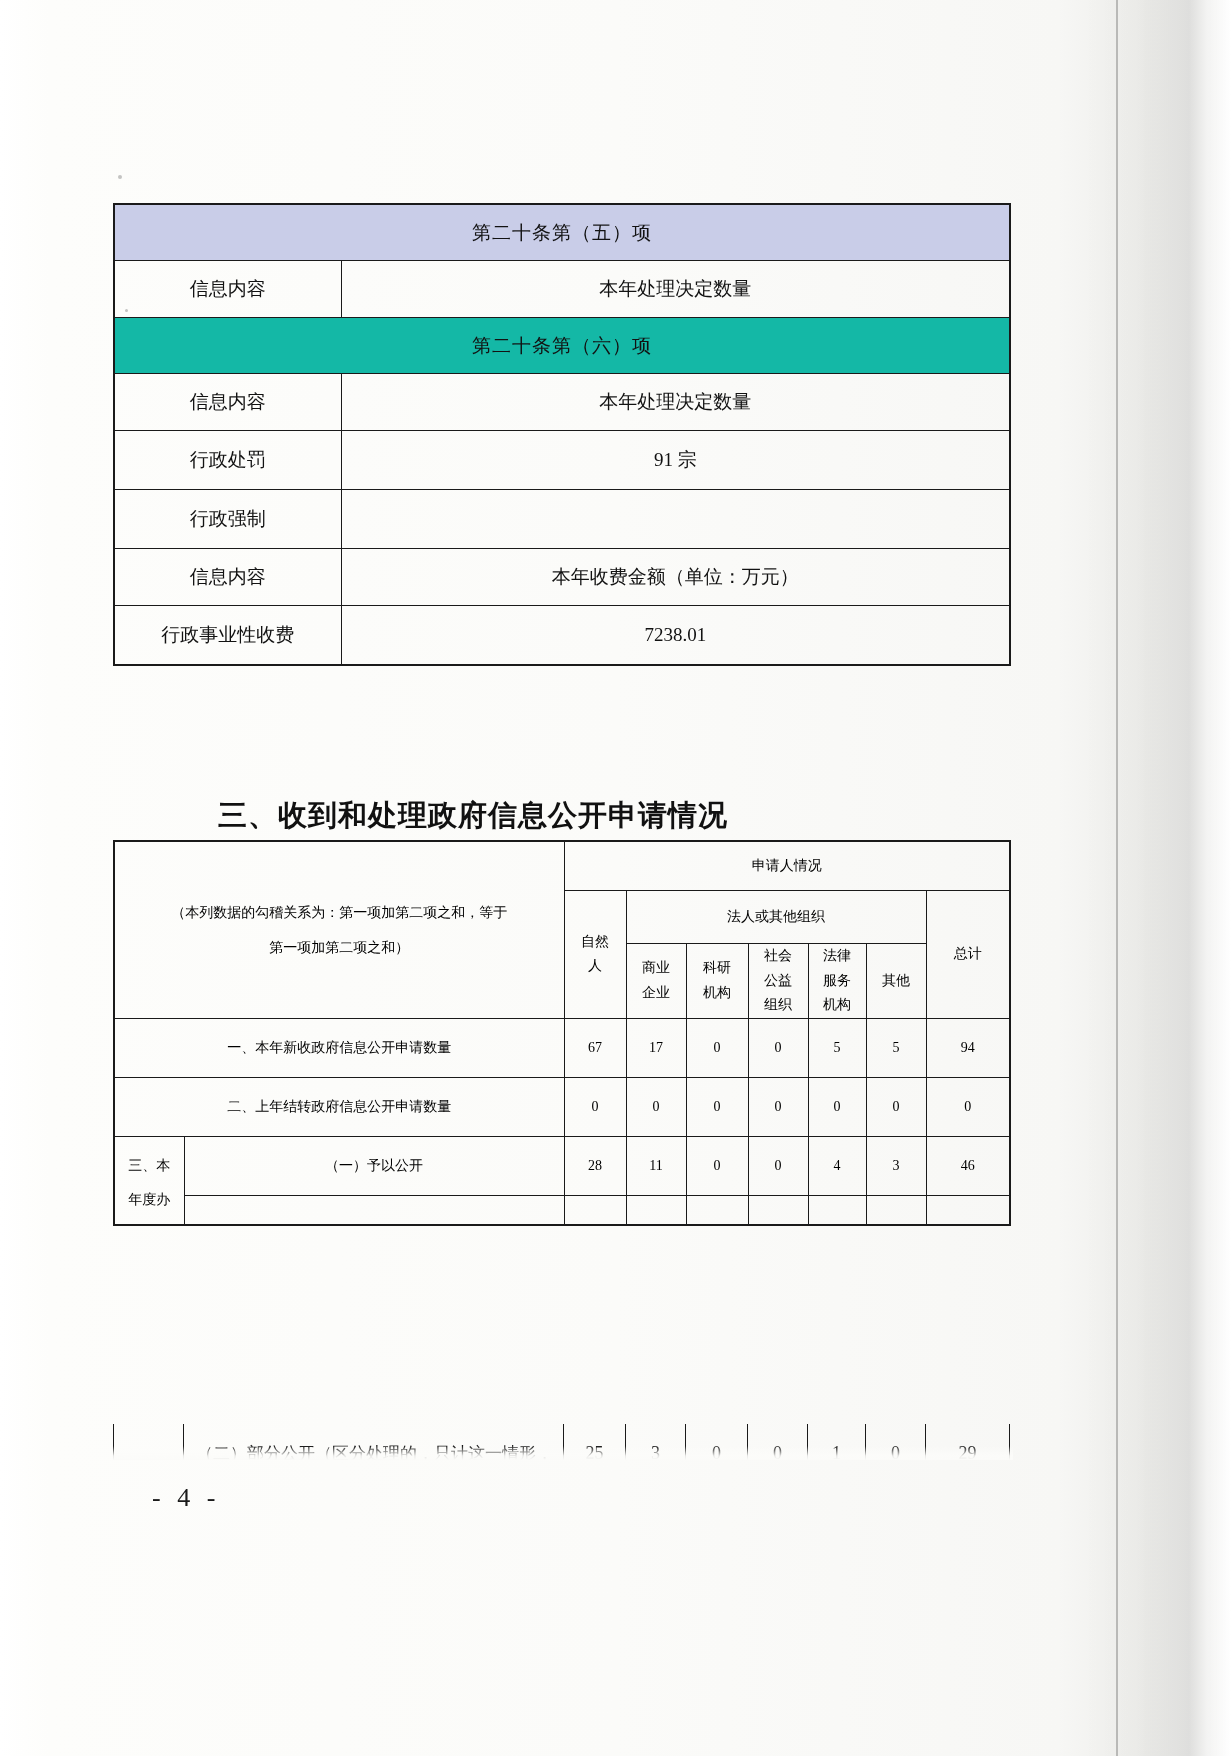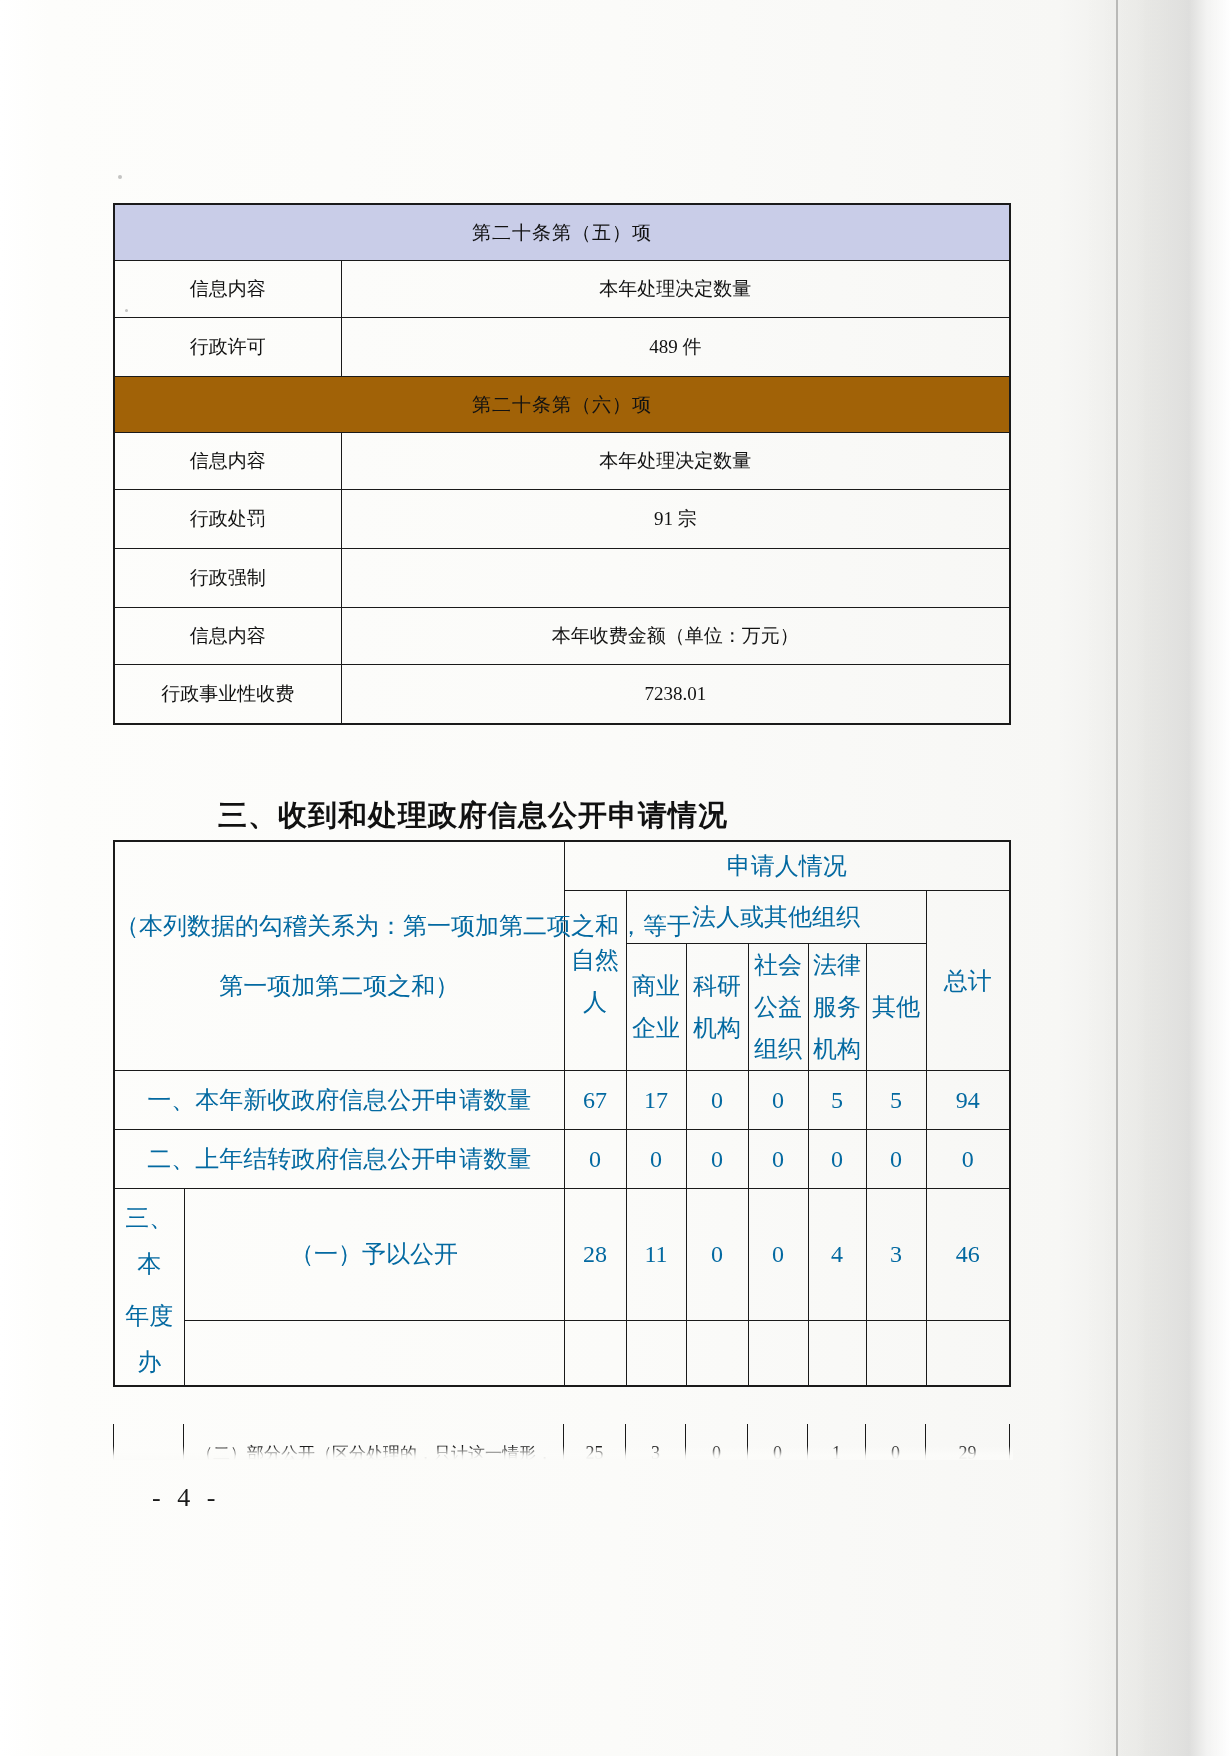--- a/index.html
+++ b/index.html
@@ -36,21 +36,21 @@
     border:2px solid #1a1a1a;
   }
   .tbl1 td{
     border:1.6px solid #1a1a1a;
     font-size:19px;
     text-align:center;
     color:#121212;
     padding:0;
   }
   .band-light{background:#c9cde8;}
-  .band-dark{background:#a16207;}
+  .band-dark{background:#14b8a6;}
   .band{height:55px; font-size:20px; letter-spacing:1px;}
   .r-label{height:56px;}
   .r-data{height:56px;}
   .lbl-left{text-align:left; padding-left:14px;}
 
   
   .sec-head{
     position:absolute; left:218px; top:796px;
     font-family:"DejaVu Sans","Liberation Sans",sans-serif;
     font-size:29px; font-weight:bold; color:#111;
@@ -58,24 +58,24 @@
     white-space:nowrap;
   }
 
   
   .tbl2{
     position:absolute; left:113px; top:840px; width:896px;
     border:2px solid #1a1a1a;
   }
   .tbl2 td{
     border:1.5px solid #1a1a1a;
-    font-size:24px;
+    font-size:14px;
     text-align:center;
     vertical-align:middle;
-    color:#0369a1;
+    color:#000000;
     padding:0;
   }
   .note-cell{
     text-align:left;
     font-size:16.5px;
     line-height:2.5;
     padding:0 8px 0 14px;
   }
   .note-cell div{white-space:nowrap;}
   .applicant-head{height:48px; font-size:19px;}
@@ -141,24 +141,20 @@
         <col style="width:227px">
         <col style="width:669px">
       </colgroup>
     <tbody>
       <tr>
         <td class="band band-light" colspan="2">第二十条第（五）项</td>
       </tr>
       <tr>
         <td class="r-label">信息内容</td>
         <td class="r-label">本年处理决定数量</td>
-      </tr>
-      <tr class="datarow">
-        <td class="r-data lbl-left">行政许可</td>
-        <td class="r-data num">489 件</td>
       </tr>
 
       <tr>
         <td class="band band-dark" colspan="2">第二十条第（六）项</td>
       </tr>
       <tr>
         <td class="r-label">信息内容</td>
         <td class="r-label">本年处理决定数量</td>
       </tr>
       <tr class="datarow">

